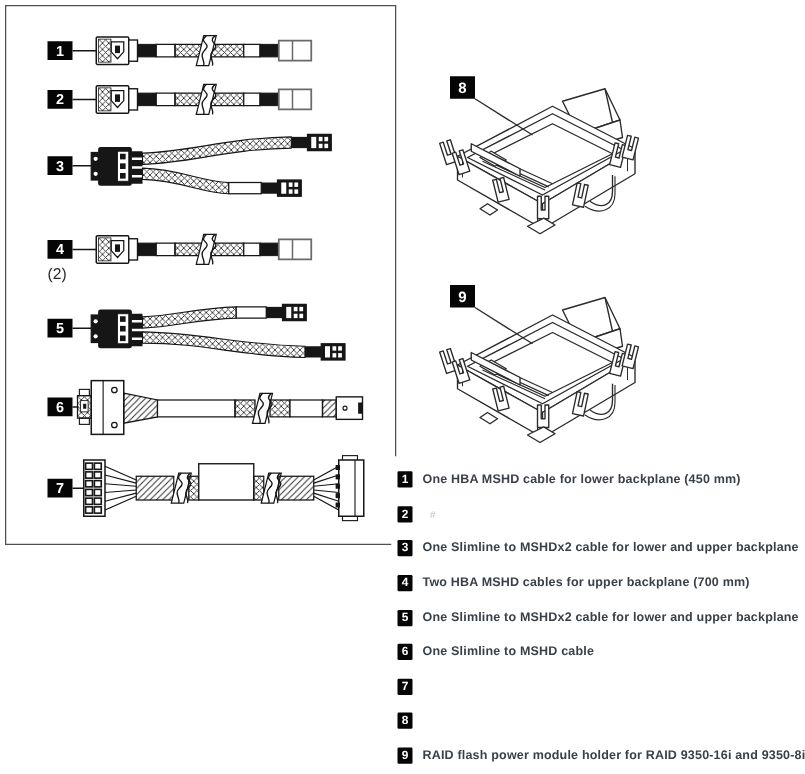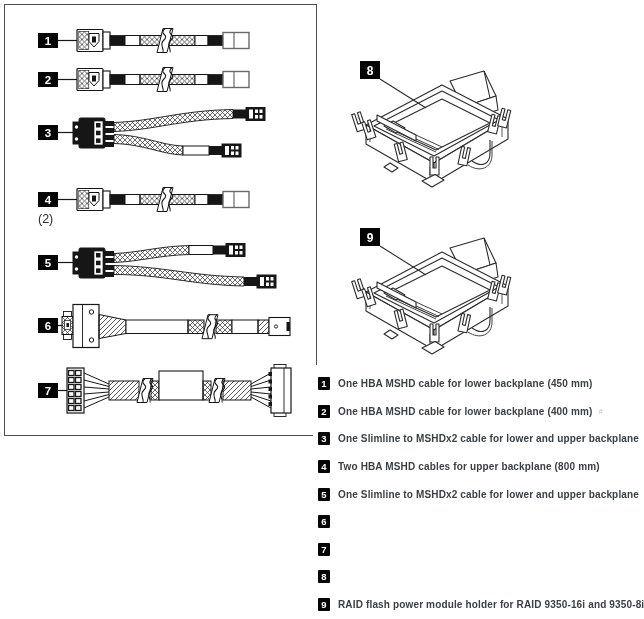--- a/index.html
+++ b/index.html
@@ -272,44 +272,44 @@
 
   <div class="legend" id="legend">
     <div class="lrow">
       <span class="lbadge">1</span>
       <span class="ltext">One HBA MSHD cable for lower backplane (450 mm)</span>
 
     </div>
 
     <div class="lrow">
       <span class="lbadge">2</span>
-      <span class="ltext">One HBA MSHD cable for lower backplane (400 mm)</span>
       <span class="lsuffix">#</span>
     </div>
 
     <div class="lrow">
       <span class="lbadge">3</span>
       <span class="ltext">One Slimline to MSHDx2 cable for lower and upper backplane</span>
 
     </div>
 
     <div class="lrow">
       <span class="lbadge">4</span>
-      <span class="ltext">Two HBA MSHD cables for upper backplane (800 mm)</span>
+      <span class="ltext">Two HBA MSHD cables for upper backplane (700 mm)</span>
 
     </div>
 
     <div class="lrow">
       <span class="lbadge">5</span>
       <span class="ltext">One Slimline to MSHDx2 cable for lower and upper backplane</span>
 
     </div>
 
     <div class="lrow">
       <span class="lbadge">6</span>
+      <span class="ltext">One Slimline to MSHD cable</span>
 
     </div>
 
     <div class="lrow">
       <span class="lbadge">7</span>
 
     </div>
 
     <div class="lrow">
       <span class="lbadge">8</span>

